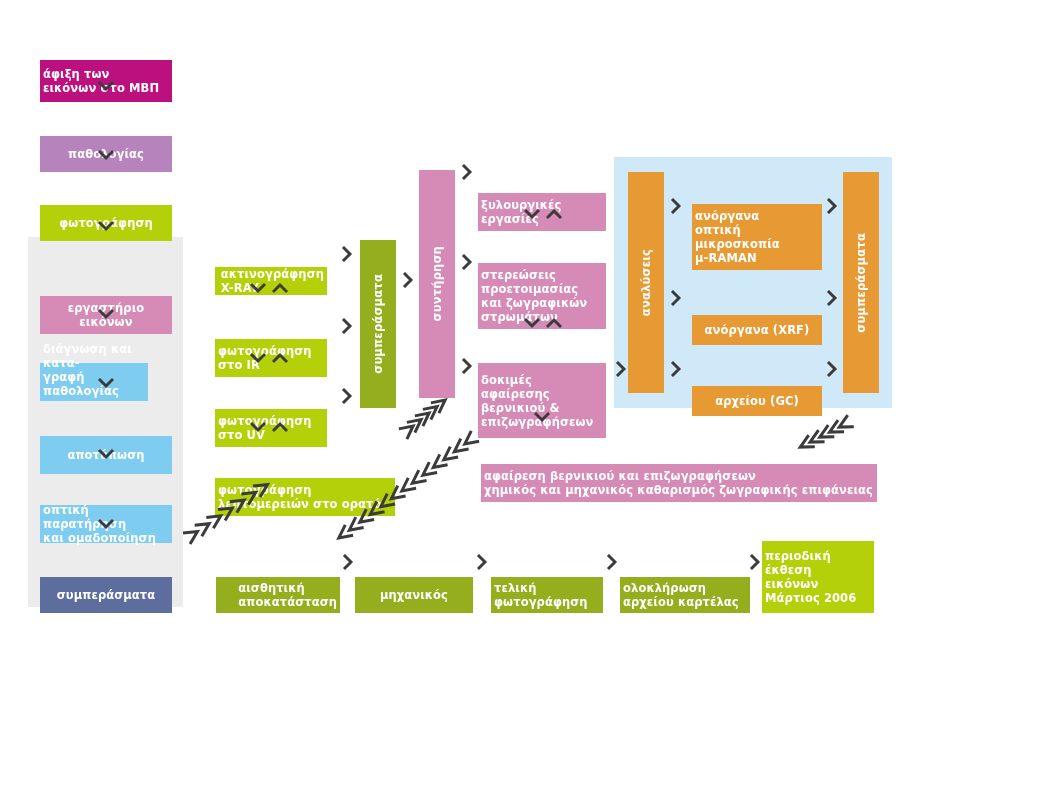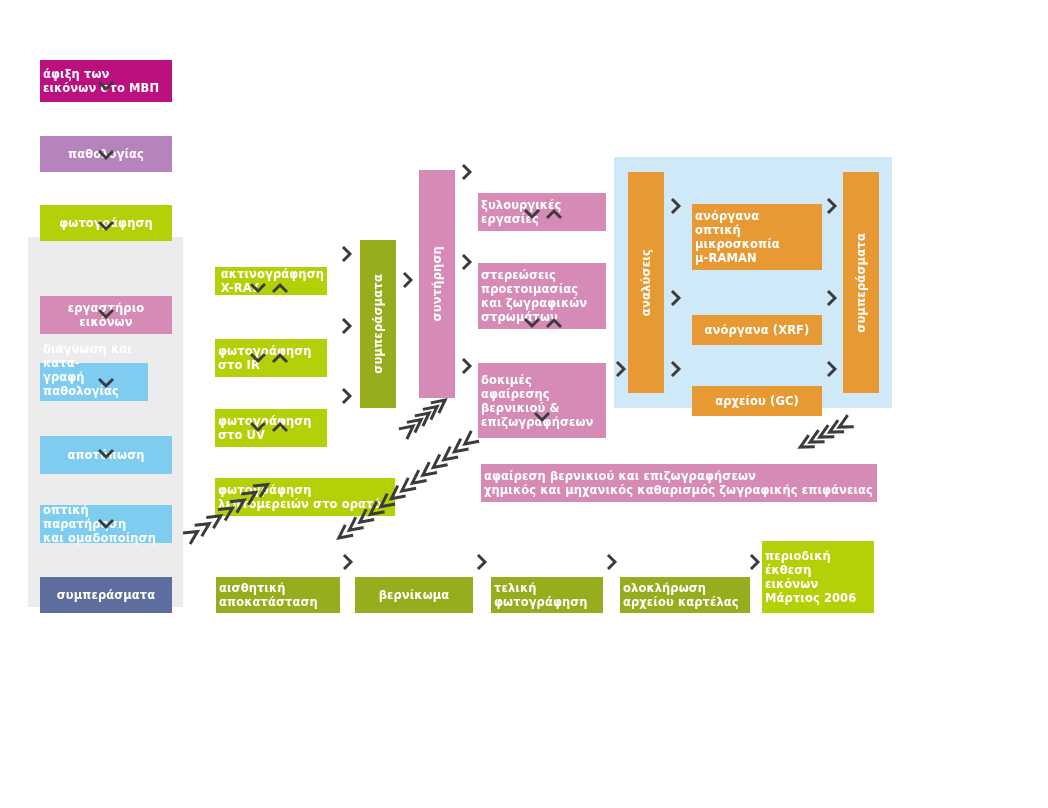--- a/index.html
+++ b/index.html
@@ -300,25 +300,25 @@
       </svg>
     </div>
     <div class="chev" style="left: 824px; top: 361px; width: 16px; height: 16px;">
       <svg width="16" height="16" viewBox="0 0 16 16">
         <polyline points="5,2 11,8 5,14" fill="none" stroke="#3b3b3b" stroke-width="2.9" stroke-linecap="square" stroke-linejoin="miter"></polyline>
       </svg>
     </div>
     <div class="box left" style="left: 481px; top: 432px; width: 396px; height: 38px; background: rgb(214, 139, 182);">
       <span>αφαίρεση βερνικιού και επιζωγραφήσεων<br>χημικός και μηχανικός καθαρισμός ζωγραφικής επιφάνειας</span>
     </div>
-    <div class="box left" style="left: 216px; top: 545px; width: 124px; height: 36px; background: rgb(149, 174, 30);">
+    <div class="box left" style="left: 216px; top: 545px; width: 124px; height: 36px; background: rgb(149, 174, 30); justify-content: flex-end;">
       <span>αισθητική<br>αποκατάσταση</span>
     </div>
     <div class="box center" style="left: 355px; top: 545px; width: 118px; height: 36px; background: rgb(149, 174, 30);">
-      <span>βερνίκωμα</span>
+      <span>μηχανικός</span>
     </div>
     <div class="box left" style="left: 491px; top: 545px; width: 112px; height: 36px; background: rgb(149, 174, 30);">
       <span>τελική<br>φωτογράφηση</span>
     </div>
     <div class="box left" style="left: 620px; top: 545px; width: 130px; height: 36px; background: rgb(149, 174, 30);">
       <span>ολοκλήρωση<br>αρχείου καρτέλας</span>
     </div>
     <div class="box left" style="left: 762px; top: 509px; width: 112px; height: 72px; background: rgb(180, 208, 8);">
       <span>περιοδική<br>έκθεση<br>εικόνων<br>Μάρτιος 2006</span>
     </div>

